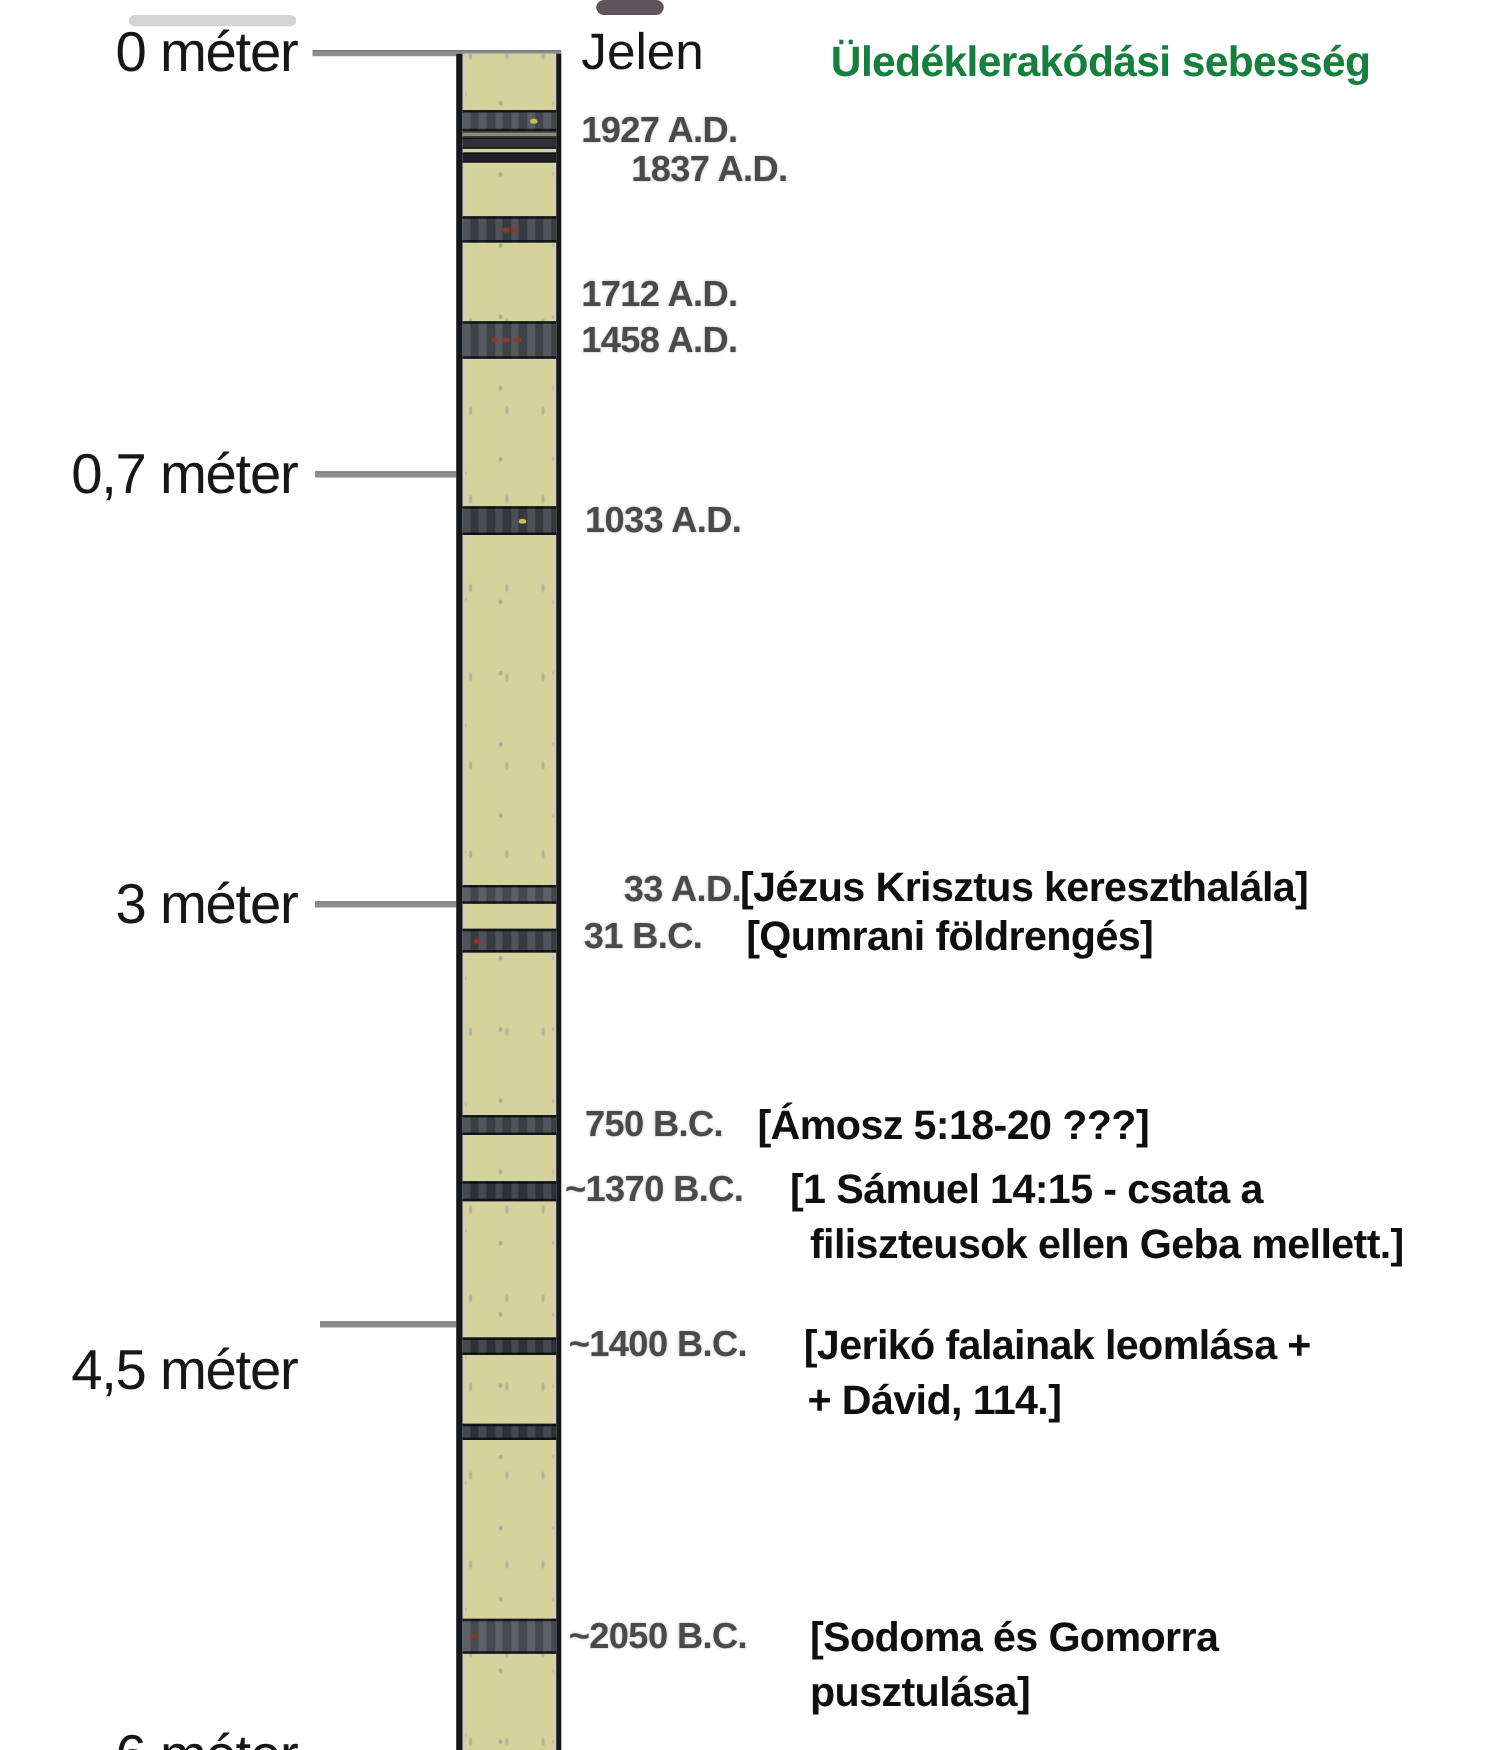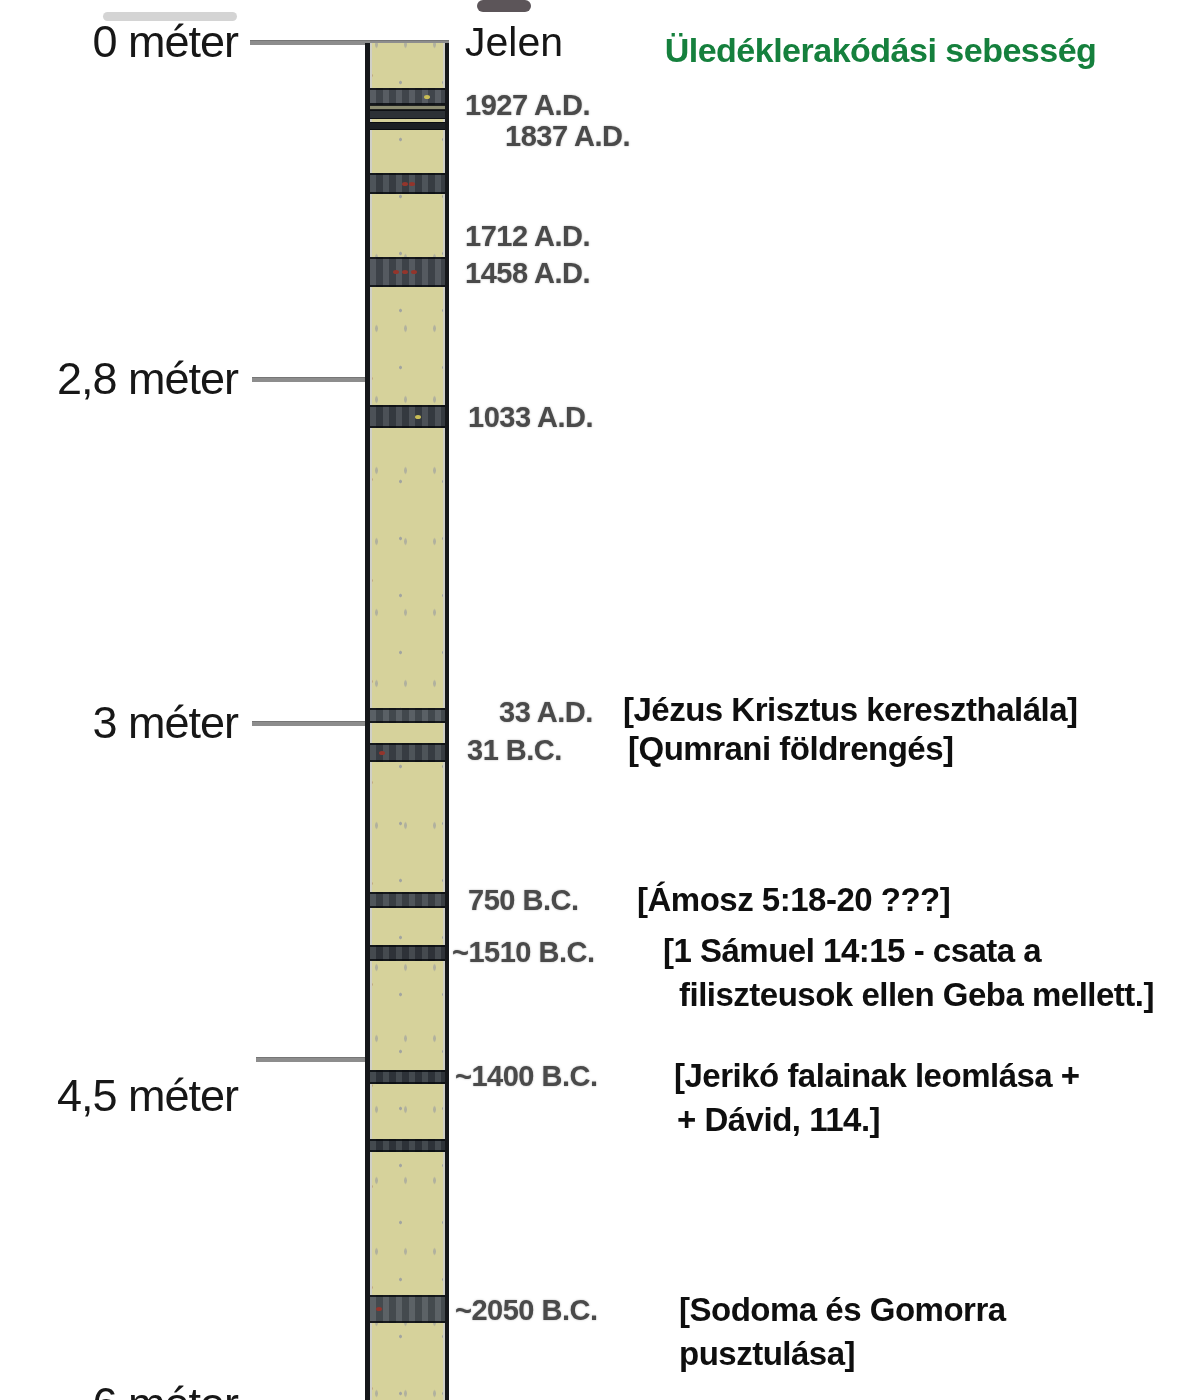--- a/index.html
+++ b/index.html
@@ -49,21 +49,21 @@
     position:absolute;transform:translateY(-50%);
     font-size:41px;color:#161616;white-space:nowrap;
   }
   .event-date{
     position:absolute;transform:translateY(-50%);
     font-size:29px;font-weight:700;color:#4a4a4a;letter-spacing:-0.5px;
     text-shadow:0 0 2px rgba(110,110,110,.55);white-space:nowrap;
   }
   .event-note{
     position:absolute;transform:translateY(-50%);
-    font-size:33px;font-weight:700;color:#0f0f0f;letter-spacing:-0.5px;white-space:nowrap;margin-left:31px;
+    font-size:33px;font-weight:700;color:#0f0f0f;letter-spacing:-0.5px;white-space:nowrap;
   }
   .diagram-title{
     position:absolute;left:628px;top:28px;width:505px;text-align:center;
     font-size:34px;font-weight:700;color:#15803d;line-height:44px;letter-spacing:-0.5px;
   }
   .smudge{position:absolute;}
 </style>
 </head>
 <body>
 
@@ -71,21 +71,21 @@
 
   <div class="diagram-title">
     <div>Üledéklerakódási sebesség</div>
   </div>
 
   <div class="present-label" style="left:465px;top:42px;">Jelen</div>
 
   <div id="depth-scale">
       <div class="depth-label" style="top: 42px;">0 méter</div>
       <div class="tick" style="left: 250px; width: 199px; top: 40px;"></div>
-      <div class="depth-label" style="top: 379px;">2,8 méter</div>
+      <div class="depth-label" style="top: 379px;">0,7 méter</div>
       <div class="tick" style="left: 252px; width: 116px; top: 377px;"></div>
       <div class="depth-label" style="top: 723px;">3 méter</div>
       <div class="tick" style="left: 252px; width: 116px; top: 721px;"></div>
       <div class="depth-label" style="top: 1096px;">4,5 méter</div>
       <div class="tick" style="left: 256px; width: 112px; top: 1057px;"></div>
       <div class="depth-label" style="top: 1404px;">6 méter</div>
     </div>
   <div id="core" class="core" style="left: 365px; top: 43px; width: 84px; height: 1357px;">
     <div class="core-fill" id="core-fill" style="background-color: rgb(214, 210, 155);">
         <div class="band" style="top: 45px; height: 17px; background-color: rgb(71, 77, 83);">
@@ -124,21 +124,21 @@
       <div class="event-date" style="left: 465px; top: 136px; margin-left: 40px;">1837 A.D.</div>
       <div class="event-date" style="left: 465px; top: 200px; margin-top: 36px;">1712 A.D.</div>
       <div class="event-date" style="left: 465px; top: 273px;">1458 A.D.</div>
       <div class="event-date" style="left: 468px; top: 417px;">1033 A.D.</div>
       <div class="event-date" style="left: 467px; top: 712px; margin-left: 32px;">33 A.D.</div>
       <div class="event-note" style="left: 592px; top: 710px;">[Jézus Krisztus kereszthalála]</div>
       <div class="event-date" style="left: 467px; top: 750px;">31 B.C.</div>
       <div class="event-note" style="left: 597px; top: 749px;">[Qumrani földrengés]</div>
       <div class="event-date" style="left: 468px; top: 900px;">750 B.C.</div>
       <div class="event-note" style="left: 606px; top: 900px;">[Ámosz 5:18-20 ???]</div>
-      <div class="event-date" style="left: 452px; top: 952px;">~1510 B.C.</div>
+      <div class="event-date" style="left: 452px; top: 952px;">~1370 B.C.</div>
       <div class="event-note" style="left: 632px; top: 951px;">[1 Sámuel 14:15 - csata a</div>
       <div class="event-note" style="left: 648px; top: 995px;">filiszteusok ellen Geba mellett.]</div>
       <div class="event-date" style="left: 455px; top: 1076px;">~1400 B.C.</div>
       <div class="event-note" style="left: 643px; top: 1076px;">[Jerikó falainak leomlása +</div>
       <div class="event-note" style="left: 646px; top: 1120px;">+ Dávid, 114.]</div>
       <div class="event-date" style="left: 455px; top: 1310px;">~2050 B.C.</div>
       <div class="event-note" style="left: 648px; top: 1310px;">[Sodoma és Gomorra</div>
       <div class="event-note" style="left: 648px; top: 1354px;">pusztulása]</div>
     </div>
   <div id="artifacts">

